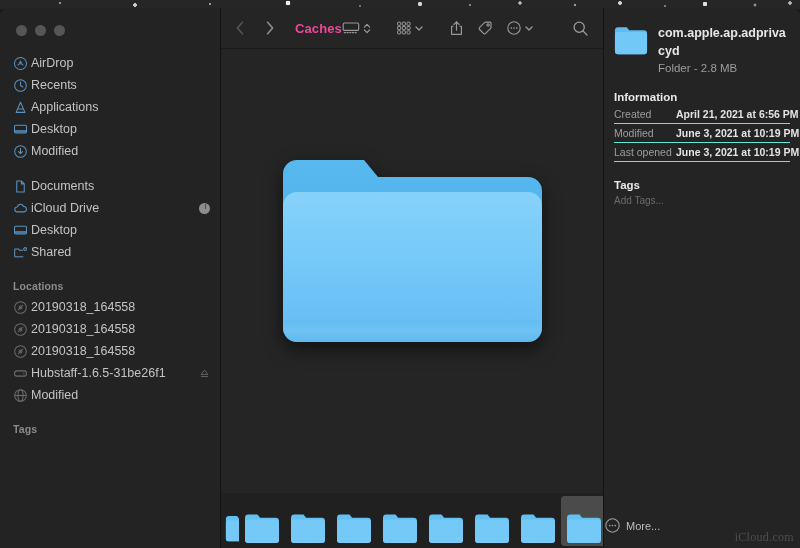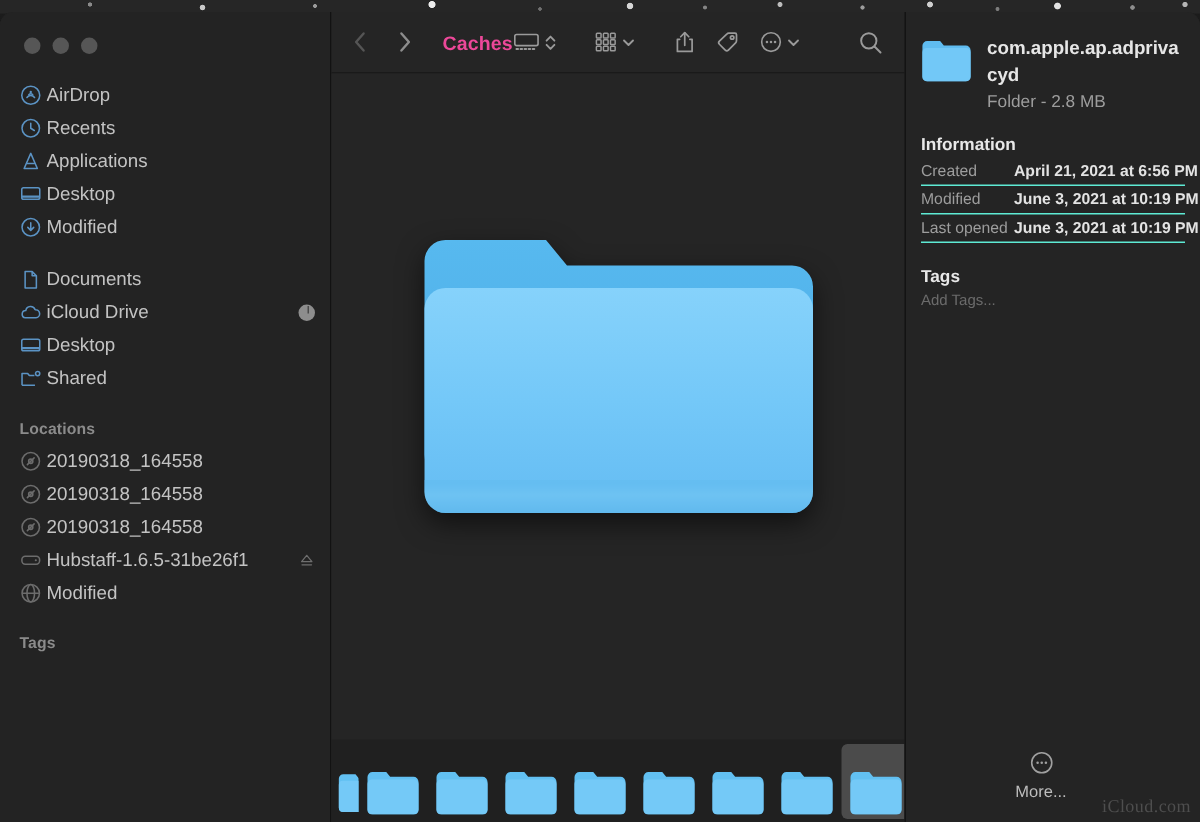--- a/index.html
+++ b/index.html
@@ -183,21 +183,21 @@
     padding:3px 0 3px 0;
     border-bottom:1px solid #5eead4;
     align-items:baseline;
   }
   .ip-row:last-of-type{border-bottom:none;}
   .ip-key{color:#9d9d9d;flex:0 0 62px;}
   .ip-val{color:#e3e3e3;font-weight:bold;text-align:center;flex:1 1 auto;white-space:nowrap;}
   .ip-addtags{font-size:10px;color:#6b6b6b;margin-top:4px;}
   .ip-more{
     position:absolute;left:0;right:16px;bottom:14px;
-    display:flex;flex-direction:column;align-items:center;gap:5px;
+    display:flex;flex-direction:row;align-items:center;gap:5px;
     color:#a0a0a0;
   }
   .ip-more-label{font-size:11px;color:#bdbdbd;}
   .watermark{
     position:absolute;right:6px;bottom:3px;
     font-size:12px;color:#4e4e4e;letter-spacing:.3px;
     font-family:"Liberation Serif","DejaVu Serif",serif;
   }
 </style>
 </head>

